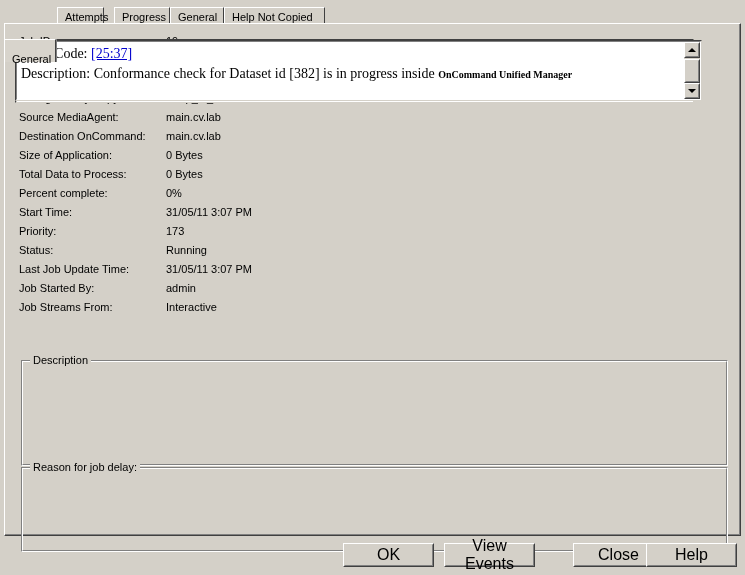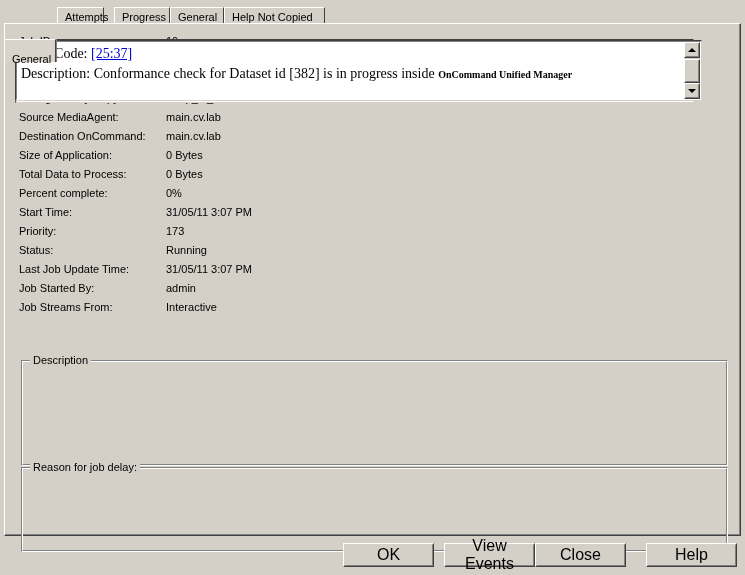--- a/index.html
+++ b/index.html
@@ -427,19 +427,19 @@
   </div>
 </div>
 
 <div id="button-bar">
     <button class="dlg-button" style="left: 343px;">
       <span class="bi">OK</span>
     </button>
     <button class="dlg-button" style="left: 444px;">
       <span class="bi">View Events</span>
     </button>
-    <button class="dlg-button" style="left: 535px;">
+    <button class="dlg-button" style="left: 573px;">
       <span class="bi">Close</span>
     </button>
     <button class="dlg-button" style="left: 646px;">
       <span class="bi">Help</span>
     </button>
   </div>
 
 </body></html>

